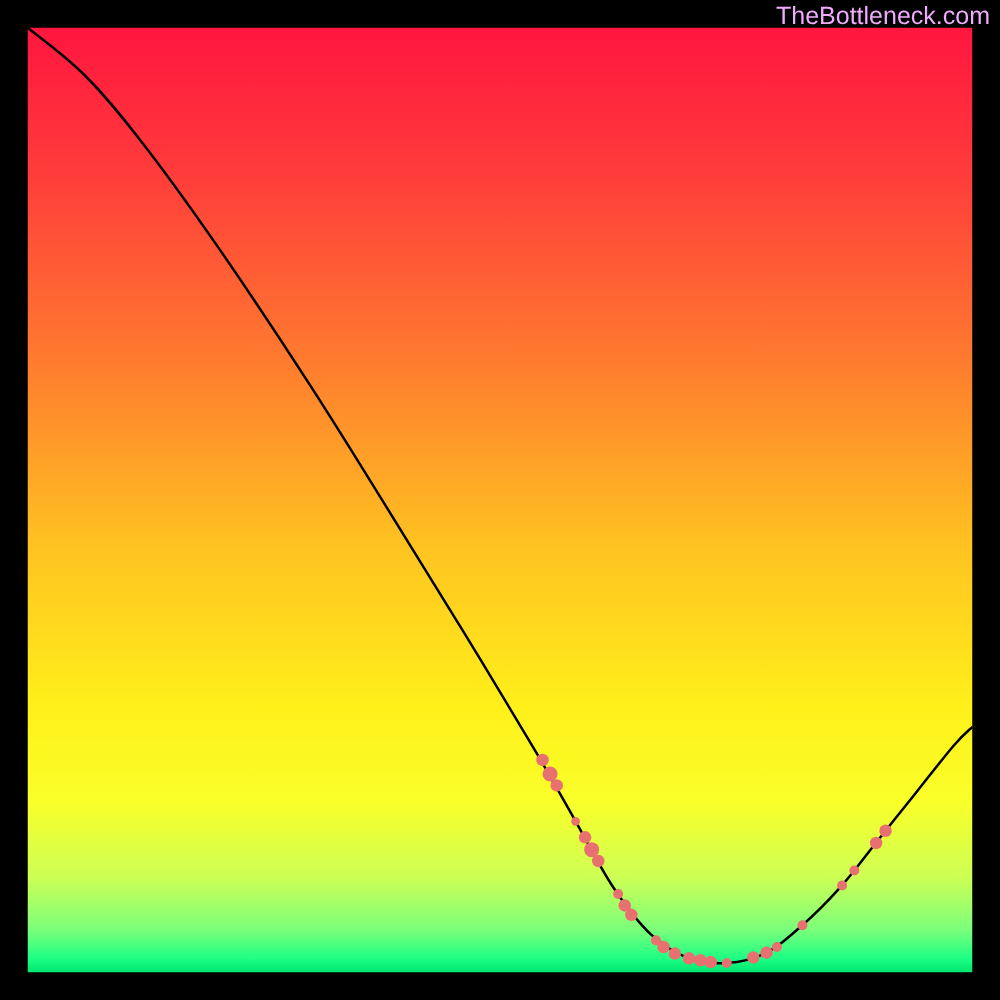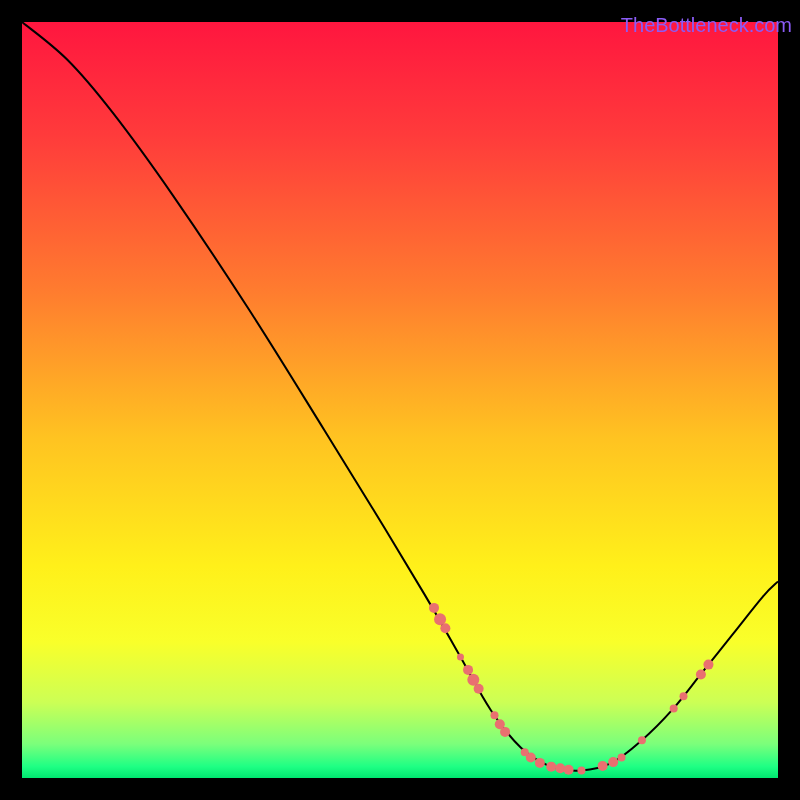--- a/index.html
+++ b/index.html
@@ -8,26 +8,25 @@
     width: 800px;
     height: 800px;
     background: #000000;
     overflow: hidden;
     font-family: Arial, Helvetica, sans-serif;
   }
   .watermark {
     position: absolute;
     top: 2px;
     right: 8px;
-    color: #8b5cf6;
+    color: #f0abfc;
     font-size: 20px;
     font-weight: 400;
     letter-spacing: 0px;
     z-index: 20;
-    margin-top: 12px;
   }
   .plot-wrap {
     position: absolute;
     left: 22px;
     top: 22px;
     width: 756px;
     height: 756px;
   }
   svg {
     display: block;

